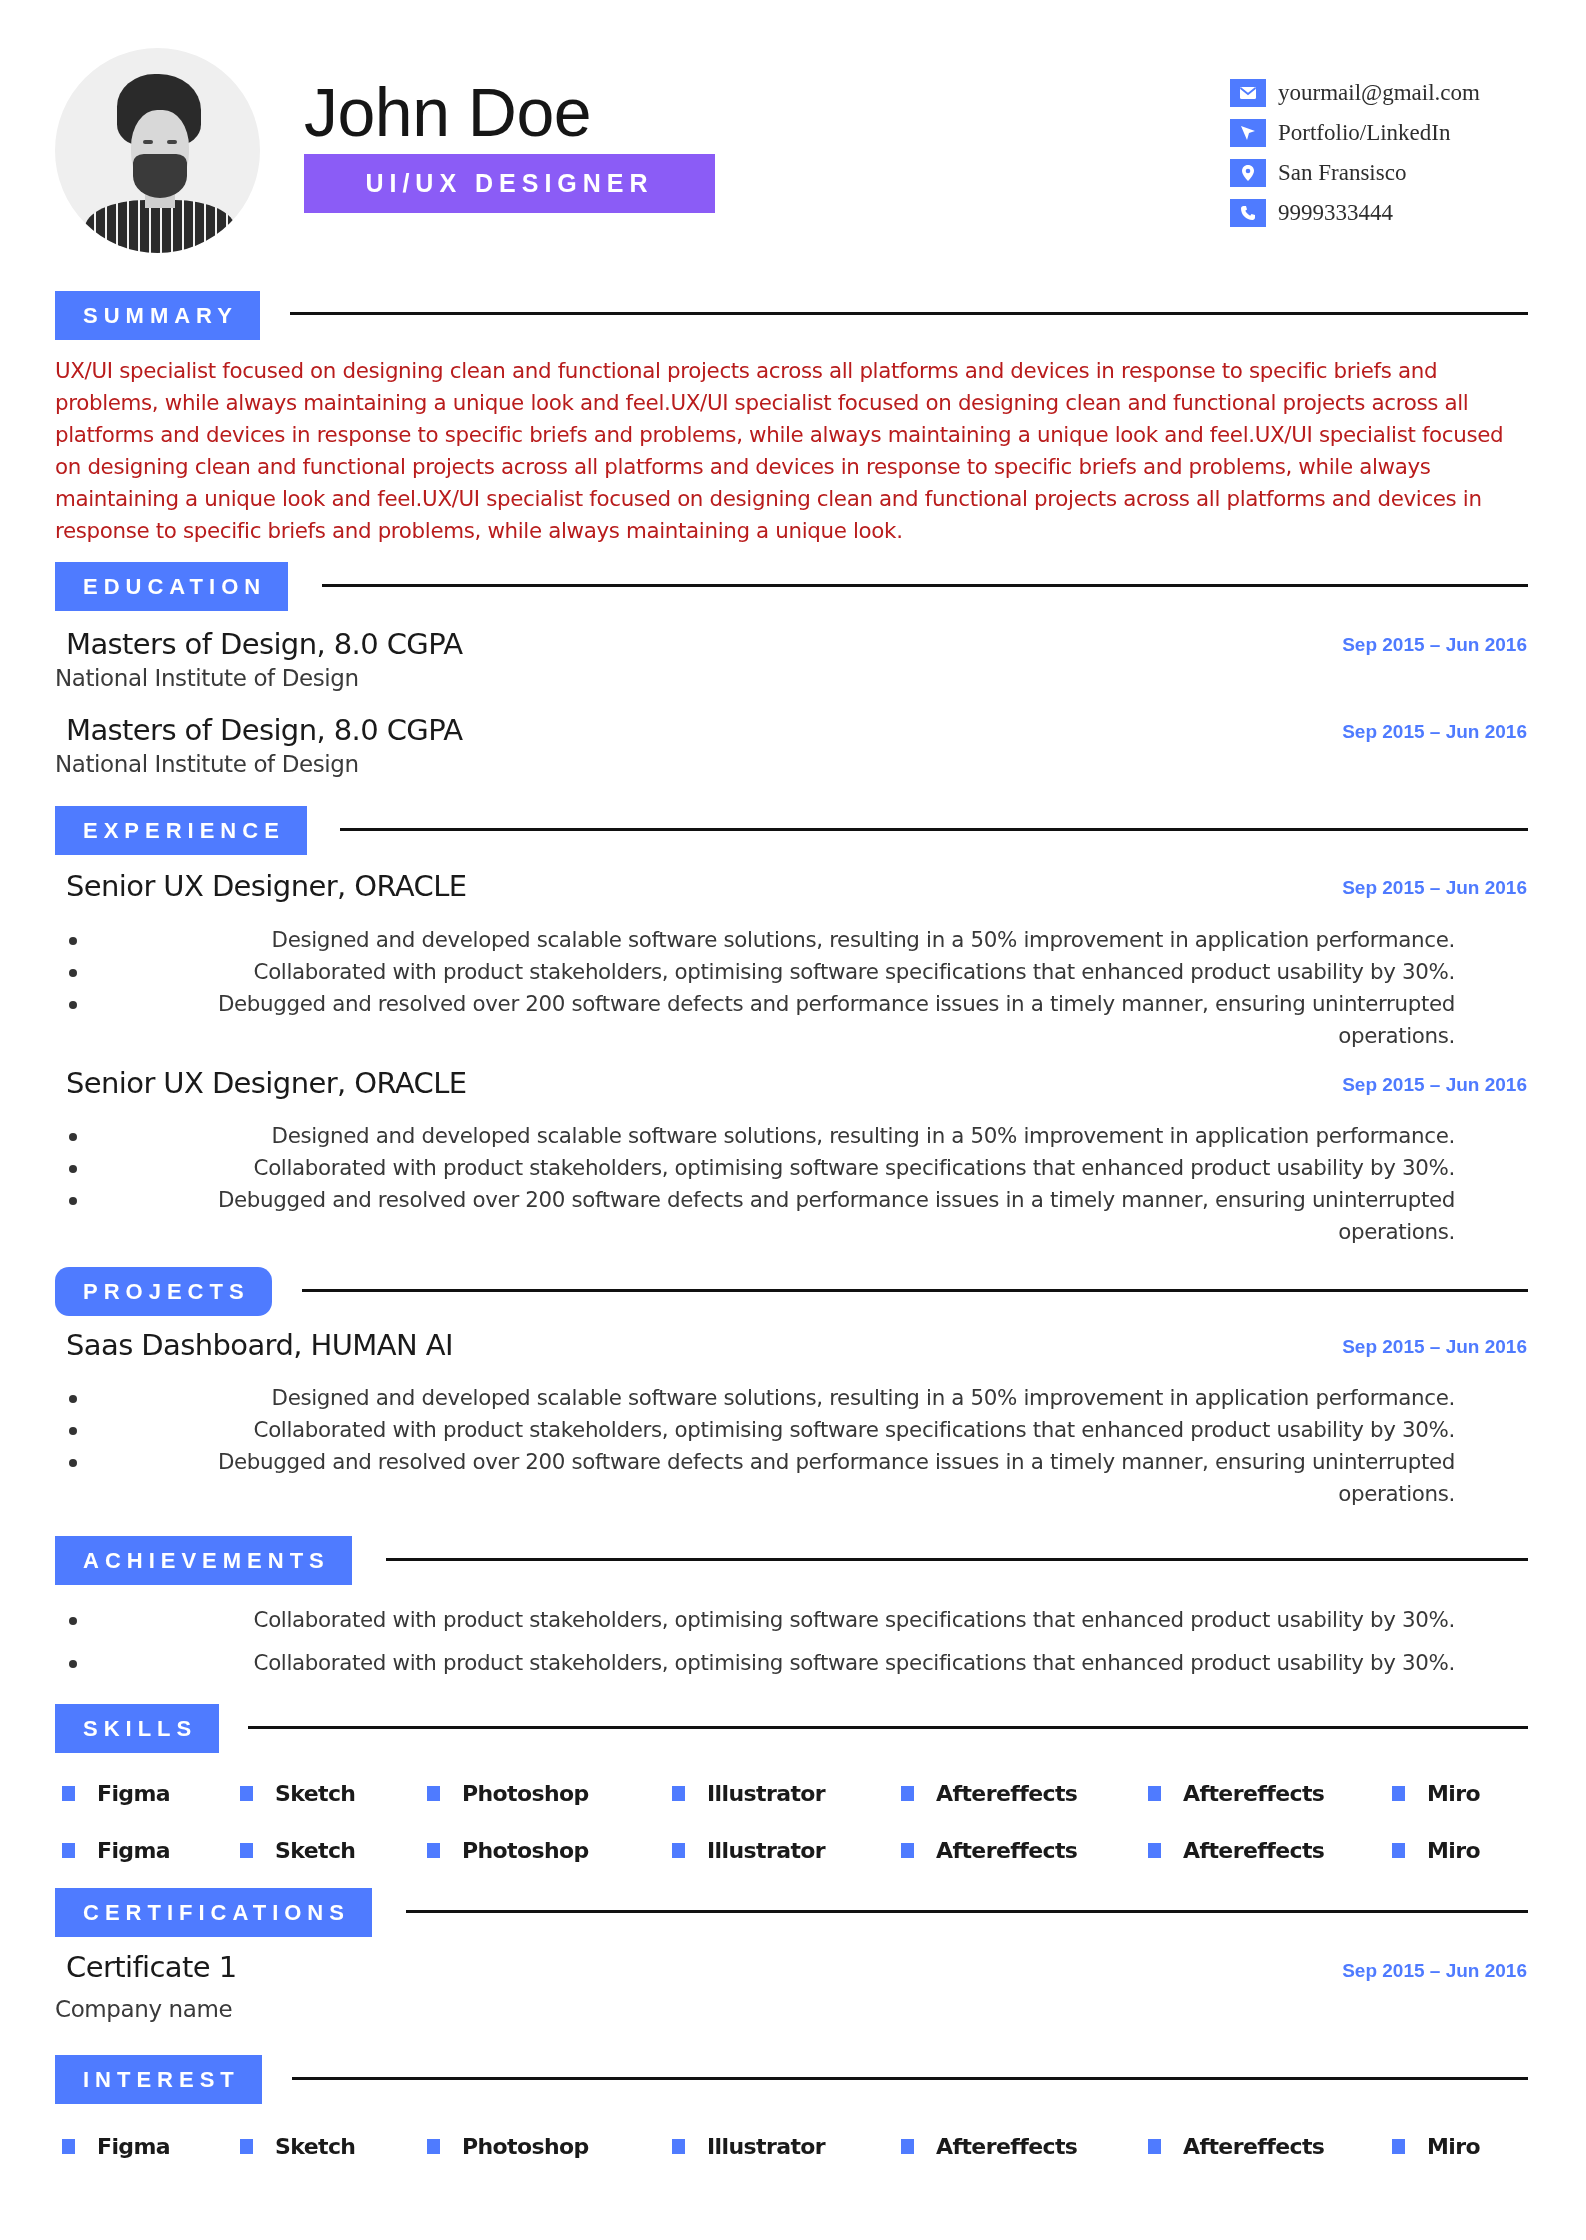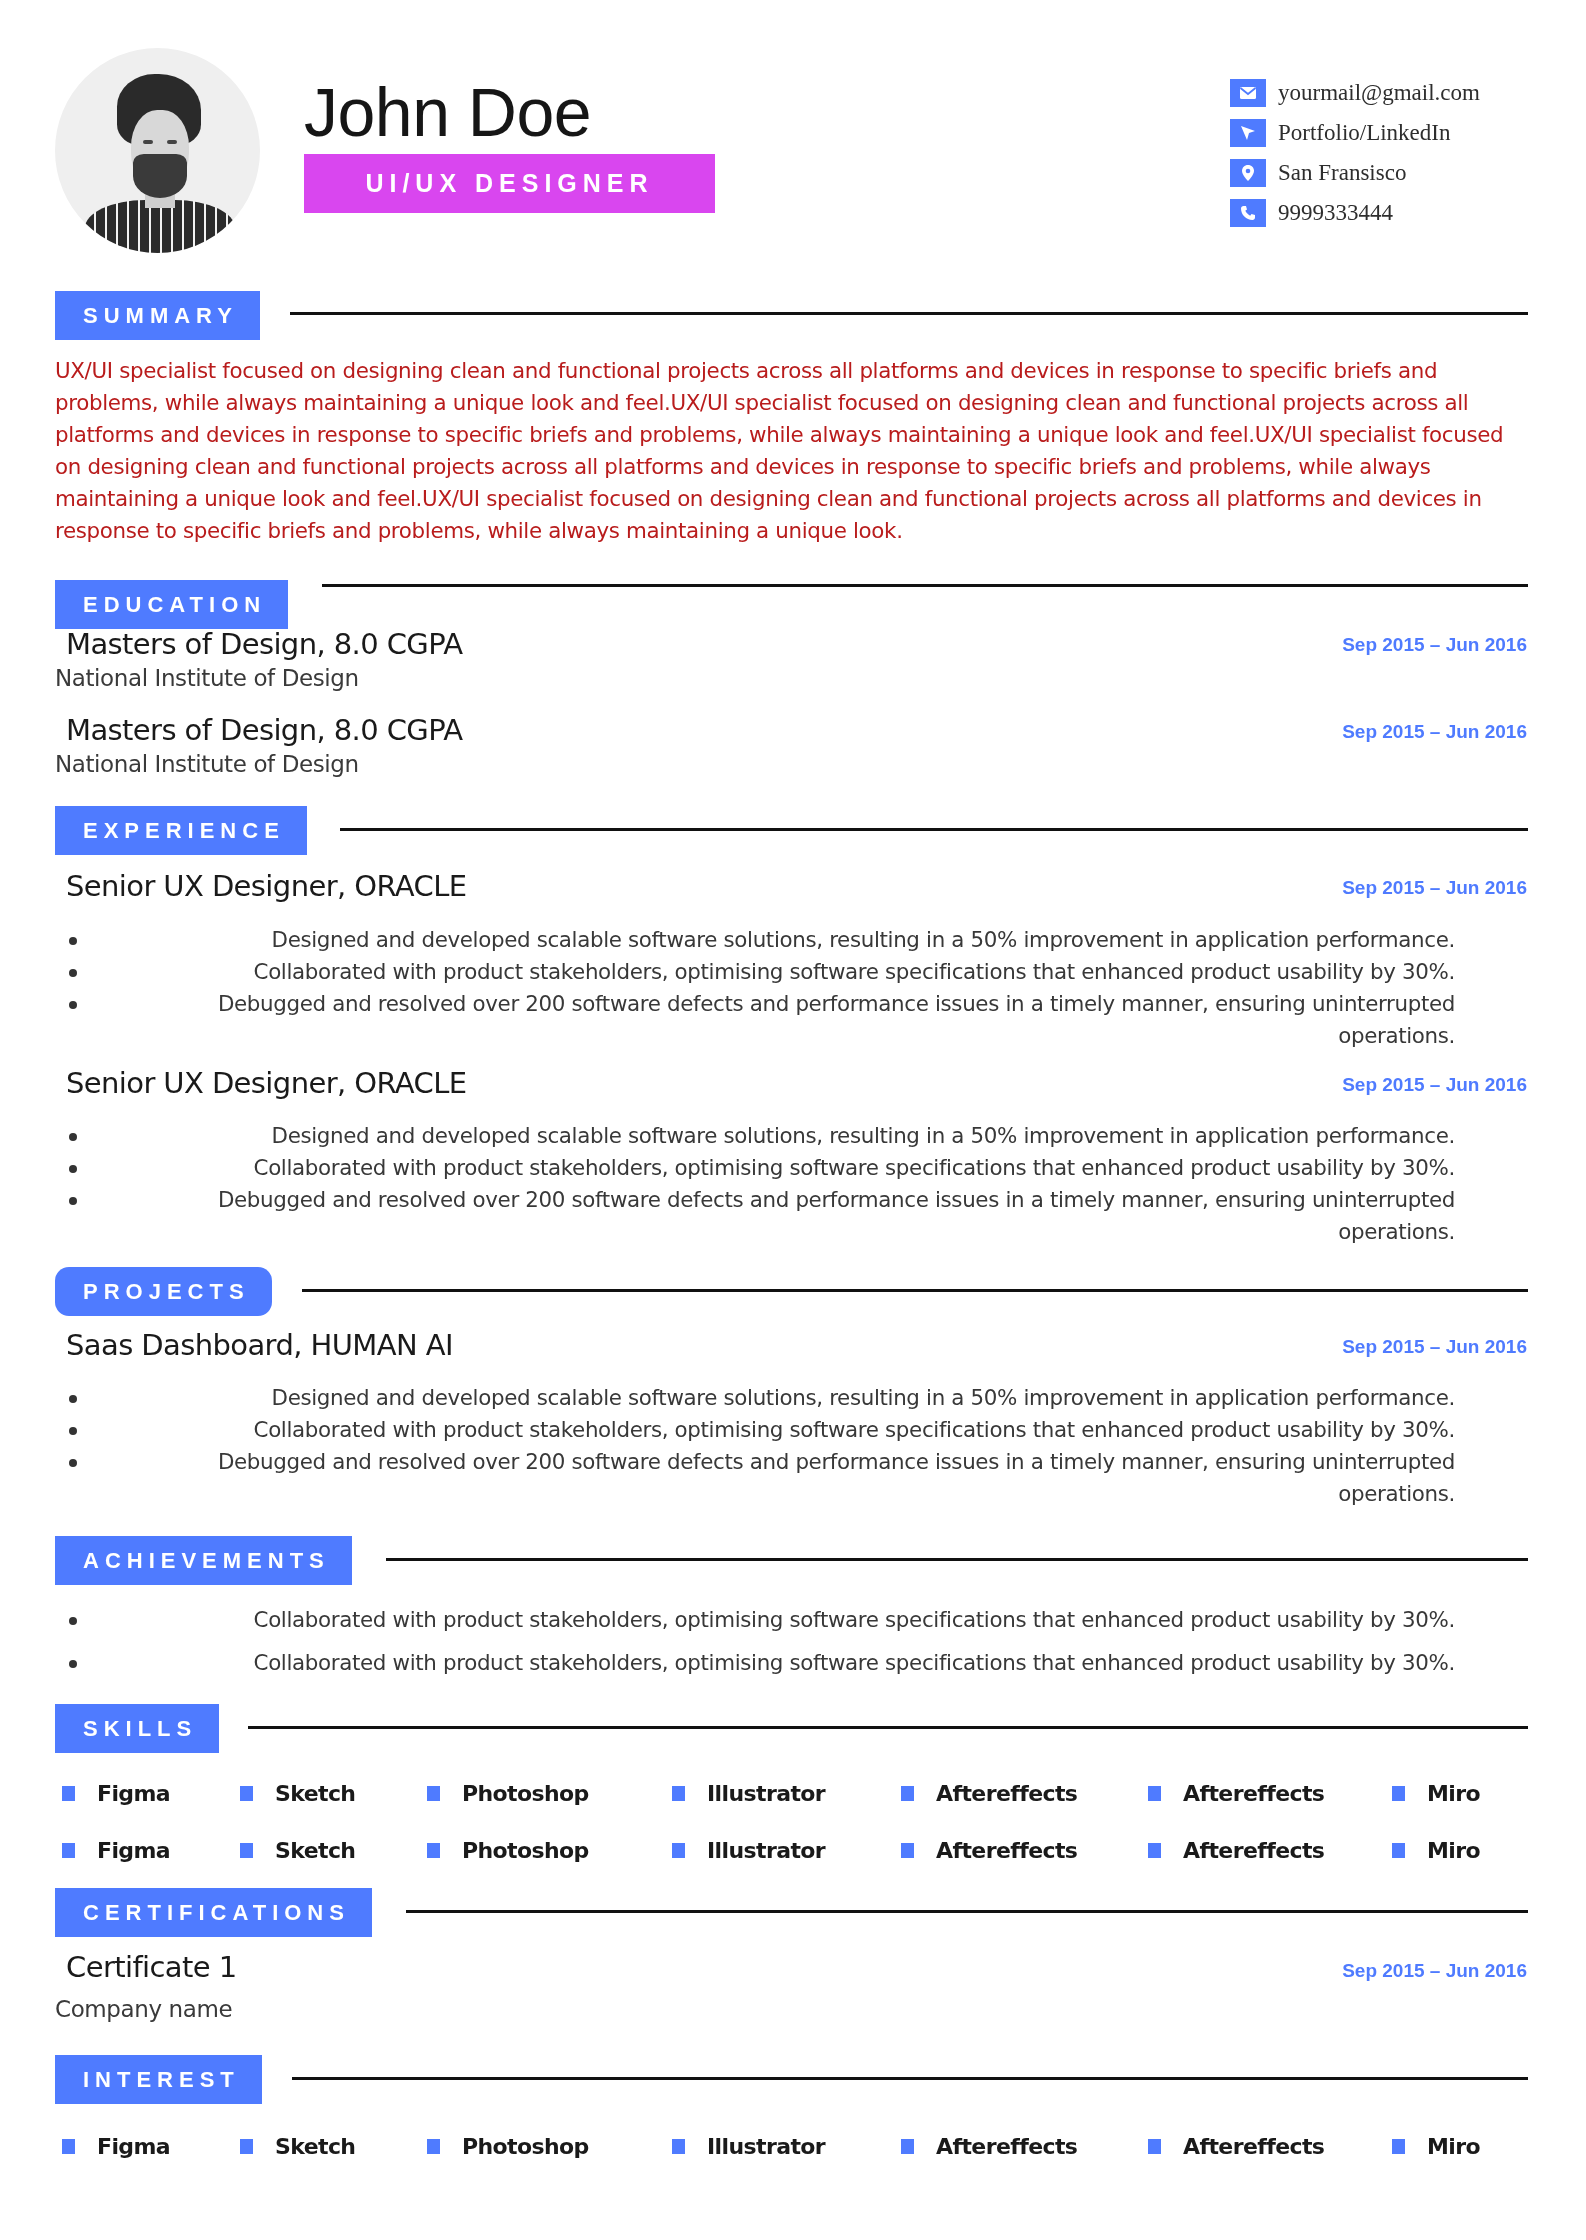--- a/index.html
+++ b/index.html
@@ -10,21 +10,21 @@
   .photo { position: absolute; left: 55px; top: 48px; width: 205px; height: 205px; border-radius: 50%; background: #efefef; overflow: hidden; }
   .photo .hair { position: absolute; left: 62px; top: 26px; width: 84px; height: 72px; background: #2a2a2a; border-radius: 45% 50% 30% 30%; }
   .photo .face { position: absolute; left: 76px; top: 62px; width: 58px; height: 82px; background: #d8d8d8; border-radius: 45% 45% 48% 48%; }
   .photo .beard { position: absolute; left: 78px; top: 106px; width: 54px; height: 44px; background: #3a3a3a; border-radius: 20% 20% 50% 50%; }
   .photo .eye { position: absolute; top: 92px; width: 10px; height: 4px; background: #444; border-radius: 2px; }
   .photo .neck { position: absolute; left: 90px; top: 140px; width: 30px; height: 20px; background: #cfcfcf; }
   .photo .shirt { position: absolute; left: 30px; top: 152px; width: 150px; height: 70px; border-radius: 40% 40% 0 0;
     background: repeating-linear-gradient(90deg, #2b2b2b 0px, #2b2b2b 9px, #f2f2f2 9px, #f2f2f2 11px); }
 
   .name { position: absolute; left: 304px; top: 72px; font-family: "Liberation Sans", sans-serif; font-size: 68px; color: #161616; line-height: 80px; letter-spacing: -0.5px; }
-  .title-box { position: absolute; left: 304px; top: 154px; width: 411px; height: 59px; background: #d946ef; color: #ffffff;
+  .title-box { position: absolute; left: 304px; top: 154px; width: 411px; height: 59px; background: #8b5cf6; color: #ffffff;
     font-family: "Liberation Sans", sans-serif; font-weight: bold; font-size: 25px; letter-spacing: 6px; display: flex; align-items: center; justify-content: center; }
 
   .contacts { position: absolute; left: 1230px; top: 73px; }
   .contact-row { display: flex; align-items: center; height: 40px; }
   .contact-icon { width: 36px; height: 28px; background: #4f7bff; display: flex; align-items: center; justify-content: center; margin-right: 12px; }
   .contact-text { font-family: Liberation Serif, serif; font-size: 23px; color: #2e2e2e; }
 
   
   .sec-box { position: absolute; left: 55px; height: 49px; background: #4f7bff; color: #ffffff; font-family: "Liberation Sans", sans-serif; font-weight: bold;
     font-size: 22px; letter-spacing: 6px; display: flex; align-items: center; padding-left: 28px; padding-right: 22px; white-space: nowrap; }
@@ -96,21 +96,21 @@
         </svg>
     </span>
     <span class="contact-text">9999333444</span>
   </div>
 </div>
 
 <div class="sec-box" style="top:291px;">SUMMARY</div>
 <div class="sec-line" style="top:312px; left:290px;"></div>
 <p class="summary">UX/UI specialist focused on designing clean and functional projects across all platforms and devices in response to specific briefs and problems, while always maintaining a unique look and feel.UX/UI specialist focused on designing clean and functional projects across all platforms and devices in response to specific briefs and problems, while always maintaining a unique look and feel.UX/UI specialist focused on designing clean and functional projects across all platforms and devices in response to specific briefs and problems, while always maintaining a unique look and feel.UX/UI specialist focused on designing clean and functional projects across all platforms and devices in response to specific briefs and problems, while always maintaining a unique look.</p>
 
-<div class="sec-box" style="top:580px;">EDUCATION</div>
+<div class="sec-box" style="top:562px;">EDUCATION</div>
 <div class="sec-line" style="top:584px; left:322px;"></div>
 
 <div class="entry-title" style="top:627px;">Masters of Design, 8.0 CGPA</div>
 <div class="date" style="top:634px;">Sep 2015 – Jun 2016</div>
 <div class="entry-sub" style="top:665px;">National Institute of Design</div>
 
 <div class="entry-title" style="top:713px;">Masters of Design, 8.0 CGPA</div>
 <div class="date" style="top:721px;">Sep 2015 – Jun 2016</div>
 <div class="entry-sub" style="top:751px;">National Institute of Design</div>
 

